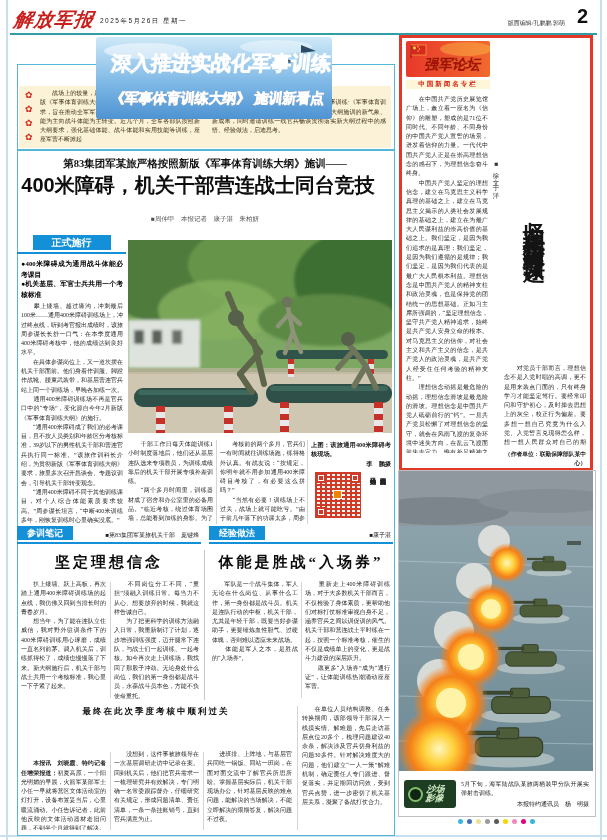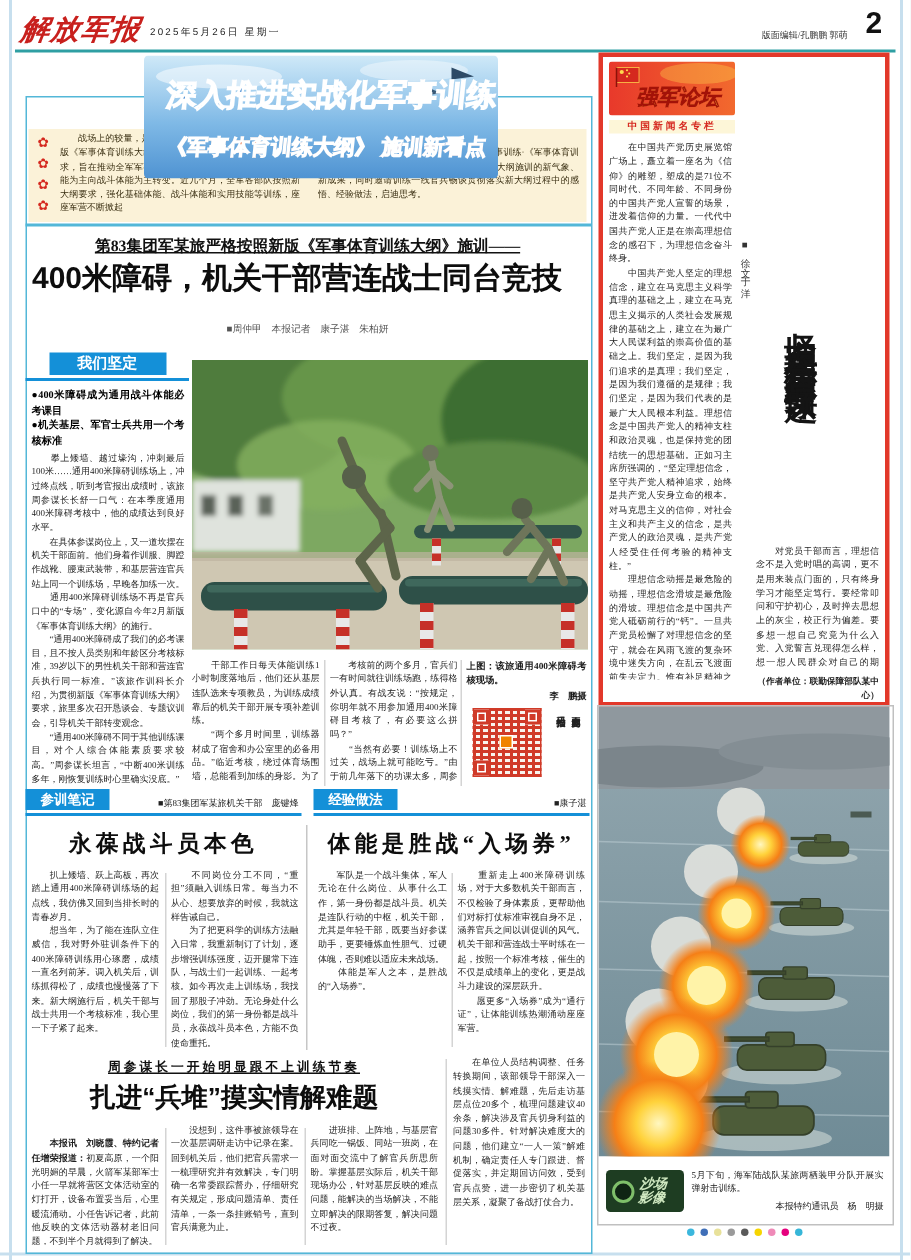--- a/index.html
+++ b/index.html
@@ -14,21 +14,21 @@
   .heditors{font-size:6px;color:#333;text-align:right;}
   .pagenum{font-size:20px;font-weight:bold;color:#111;font-family:"Liberation Sans",sans-serif;}
   .hrule{background:#2f9fa3;}
   
   .leadbox{border:1.5px solid #53b7d8;}
   .forumbox{border:3px solid #e2382a;background:#fff;}
   .cream{background:#fbf2d8;}
   
   .col{position:absolute;font:6px/1.55 "Liberation Serif",serif;text-align:justify;
        white-space:pre-line;overflow:hidden;color:#1f1f1f;}
-  .kicker{font-weight:bold;text-align:center;color:#111;text-decoration:underline;}
+  .kicker{font-weight:bold;text-align:center;color:#111;}
   .headline1{font-family:"Liberation Sans",sans-serif;font-weight:bold;text-align:center;color:#0d0d0d;}
   .byline{text-align:center;color:#555;}
   .seclabel{background:#1490d8;color:#fff;font-family:"Liberation Sans",sans-serif;font-weight:bold;text-align:center;}
   .secrow{border-bottom:2px solid #1490d8;}
   .subtitle{font-weight:bold;text-align:center;color:#0d0d0d;letter-spacing:3px;font-family:"Liberation Serif",serif;}
   .bullets{font-weight:bold;color:#000;}
   .vrule{position:absolute;width:1px;background:#d4d4d4;}
   .vtext{writing-mode:vertical-rl;text-orientation:upright;}
   .v-headline{writing-mode:vertical-rl;text-orientation:upright;font-weight:bold;color:#141414;
               font-family:"Liberation Serif",serif;}
@@ -96,21 +96,21 @@
         <tspan fill="#d5281e" stroke="#ffffff" stroke-width="0.7">施训新看点</tspan>
       </text>
     </g>
   </svg>
 
   <div class="abs kicker" style="left:17px;top:157px;width:376px;font-size:10.5px;">第83集团军某旅严格按照新版《军事体育训练大纲》施训——</div>
   <div class="abs headline1" style="left:10px;top:172px;width:376px;font-size:20px;">400米障碍，机关干部营连战士同台竞技</div>
   <div class="abs byline" style="left:17px;top:215px;width:376px;font-size:6.5px;">■周仲甲　本报记者　康子湛　朱柏妍</div>
 
   <div class="abs secrow" style="left:17px;top:235px;width:109px;height:17px;">
-    <div class="seclabel" style="width:78px;height:15px;margin:0 auto;font-size:10px;line-height:15px;">我们坚定</div>
+    <div class="seclabel" style="width:78px;height:15px;margin:0 auto;font-size:10px;line-height:15px;">正式施行</div>
   </div>
   <div class="col bullets" style="left:21px;top:259px;width:102px;height:20px;font-size:6.8px;">●400米障碍成为通用战斗体能必考课目</div>
   <div class="col bullets" style="left:21px;top:279px;width:102px;height:20px;font-size:6.8px;">●机关基层、军官士兵共用一个考核标准</div>
 
   <div class="col" style="left:21px;top:302px;width:102px;height:221px;">　　攀上矮墙、越过壕沟，冲刺最后100米……通用400米障碍训练场上，冲过终点线，听到考官报出成绩时，该旅周参谋长长舒一口气：在本季度通用400米障碍考核中，他的成绩达到良好水平。
 　　在具体参谋岗位上，又一道坎摆在机关干部面前。他们身着作训服、脚蹬作战靴、腰束武装带，和基层营连官兵站上同一个训练场，早晚各加练一次。
 　　通用400米障碍训练场不再是官兵口中的“专场”，变化源自今年2月新版《军事体育训练大纲》的施行。
 　　“通用400米障碍成了我们的必考课目，且不按人员类别和年龄区分考核标准，39岁以下的男性机关干部和营连官兵执行同一标准。”该旅作训科长介绍，为贯彻新版《军事体育训练大纲》要求，旅里多次召开恳谈会、专题议训会，引导机关干部转变观念。
 　　“通用400米障碍不同于其他训练课目，对个人综合体能素质要求较高。”周参谋长坦言，“中断400米训练多年，刚恢复训练时心里确实没底。”</div>
 
@@ -214,38 +214,37 @@
 
   <div class="abs secrow" style="left:17px;top:526px;width:184px;height:16px;">
     <div class="seclabel" style="width:56px;height:14px;font-size:9px;line-height:14px;">参训笔记</div>
     <div class="abs" style="right:2px;bottom:2px;font-size:6px;color:#222;">■第83集团军某旅机关干部　庞键烽</div>
   </div>
   <div class="abs secrow" style="left:209px;top:526px;width:184px;height:16px;">
     <div class="seclabel" style="width:56px;height:14px;font-size:9px;line-height:14px;">经验做法</div>
     <div class="abs" style="right:2px;bottom:2px;font-size:6px;color:#222;">■康子湛</div>
   </div>
 
-  <div class="abs subtitle" style="left:17px;top:553px;width:184px;font-size:15px;">永葆战斗员本色</div>
+  <div class="abs subtitle" style="left:17px;top:553px;width:184px;font-size:15px;">坚定理想信念</div>
   <div class="col" style="left:21px;top:580px;width:85px;height:120px;">　　扒上矮墙、跃上高板，再次踏上通用400米障碍训练场的起点线，我仿佛又回到当排长时的青春岁月。
 　　想当年，为了能在连队立住威信，我对野外驻训条件下的400米障碍训练用心琢磨，成绩一直名列前茅。调入机关后，训练抓得松了，成绩也慢慢落了下来。新大纲施行后，机关干部与战士共用一个考核标准，我心里一下子紧了起来。</div>
   <div class="vrule" style="left:110px;top:582px;height:116px;"></div>
   <div class="col" style="left:114px;top:580px;width:85px;height:120px;">　　不同岗位分工不同，“重担”须融入训练日常。每当力不从心、想要放弃的时候，我就这样告诫自己。
 　　为了把更科学的训练方法融入日常，我重新制订了计划，逐步增强训练强度，迈开腿常下连队，与战士们一起训练、一起考核。如今再次走上训练场，我找回了那股子冲劲。无论身处什么岗位，我们的第一身份都是战斗员，永葆战斗员本色，方能不负使命重托。</div>
 
   <div class="vrule" style="left:204px;top:550px;height:150px;background:#c6c6c6;"></div>
 
   <div class="abs subtitle" style="left:209px;top:553px;width:184px;font-size:15px;">体能是胜战“入场券”</div>
   <div class="col" style="left:212px;top:580px;width:86px;height:120px;">　　军队是一个战斗集体，军人无论在什么岗位、从事什么工作，第一身份都是战斗员。机关是连队行动的中枢，机关干部，尤其是年轻干部，既要当好参谋助手，更要锤炼血性胆气、过硬体魄，否则难以适应未来战场。
 　　体能是军人之本，是胜战的“入场券”。</div>
   <div class="vrule" style="left:301px;top:582px;height:116px;"></div>
   <div class="col" style="left:305px;top:580px;width:85px;height:120px;">　　重新走上400米障碍训练场，对于大多数机关干部而言，不仅检验了身体素质，更帮助他们对标打仗标准审视自身不足，涵养官兵之间以训促训的风气。机关干部和营连战士平时练在一起，按照一个标准考核，催生的不仅是成绩单上的变化，更是战斗力建设的深层跃升。
 　　愿更多“入场券”成为“通行证”，让体能训练热潮涌动座座军营。</div>
 
-  <div class="abs kicker" style="left:17px;top:706px;width:278px;font-size:8.5px;letter-spacing:2px;">周参谋长一开始明显跟不上训练节奏</div>
-  <div class="abs headline1" style="left:17px;top:719px;width:278px;font-size:17.5px;">扎进“兵堆”摸实情解难题</div>
+  <div class="abs kicker" style="left:17px;top:706px;width:278px;font-size:8.5px;letter-spacing:2px;">最终在此次季度考核中顺利过关</div>
   <div class="col" style="left:21px;top:750px;width:85px;height:80px;">
     <span style="font-weight:bold;">　　本报讯　刘晓霞、特约记者任增荣报道：</span><span>初夏高原，一个阳光明媚的早晨，火箭军某部军士小任一早就将营区文体活动室的灯打开，设备布置妥当后，心里暖流涌动。小任告诉记者，此前他反映的文体活动器材老旧问题，不到半个月就得到了解决。</span>
   </div>
   <div class="vrule" style="left:110px;top:752px;height:78px;"></div>
   <div class="col" style="left:114px;top:750px;width:85px;height:80px;">　　没想到，这件事被旅领导在一次基层调研走访中记录在案。回到机关后，他们把官兵需求一一梳理研究并有效解决，专门明确一名常委跟踪督办，仔细研究有关规定，形成问题清单、责任清单，一条一条挂账销号，直到官兵满意为止。</div>
   <div class="vrule" style="left:203px;top:752px;height:78px;"></div>
   <div class="col" style="left:207px;top:750px;width:85px;height:80px;">　　进班排、上阵地，与基层官兵同吃一锅饭、同站一班岗，在面对面交流中了解官兵所思所盼。掌握基层实际后，机关干部现场办公，针对基层反映的难点问题，能解决的当场解决，不能立即解决的限期答复，解决问题不过夜。</div>
   <div class="vrule" style="left:297px;top:706px;height:124px;"></div>
   <div class="col" style="left:302px;top:705px;width:88px;height:126px;">　　在单位人员结构调整、任务转换期间，该部领导干部深入一线摸实情、解难题，先后走访基层点位20多个，梳理问题建议40余条，解决涉及官兵切身利益的问题30多件。针对解决难度大的问题，他们建立“一人一策”解难机制，确定责任人专门跟进、督促落实，并定期回访问效，受到官兵点赞，进一步密切了机关基层关系，凝聚了备战打仗合力。</div>
 

